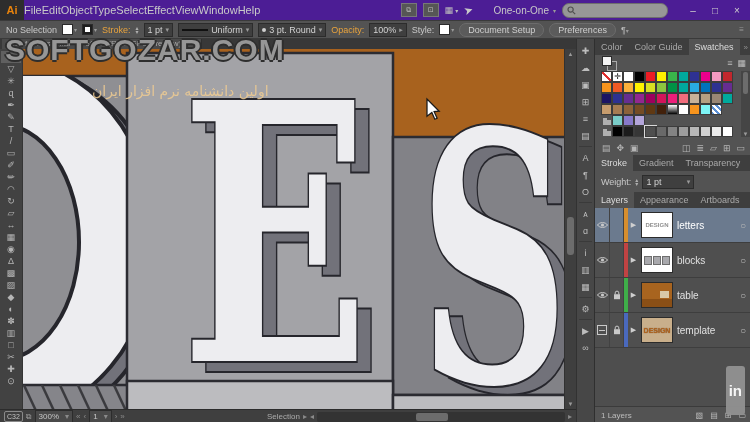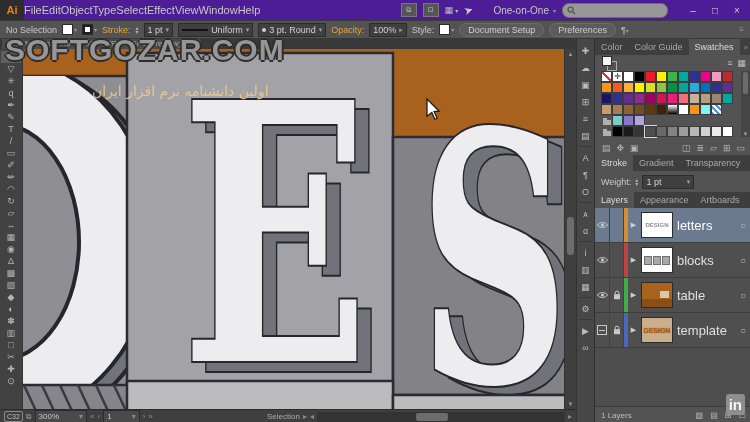--- a/index.html
+++ b/index.html
@@ -64,21 +64,21 @@
   .vscroll{width:11px;background:#3F3F3F;border-left:1px solid #313131;display:flex;flex-direction:column;
            align-items:center;font-size:6px;color:#9A9A9A;}
   .vthumb{width:7px;height:38px;background:#6C6C6C;border-radius:3px;margin-top:158px;}
   .vscroll .varr{height:10px;display:flex;align-items:center;}
   .vscroll .varr.bottom{margin-top:auto;}
 
   
   .statusbar{height:14px;background:#3F3F3F;border-top:1px solid #2C2C2C;display:flex;align-items:center;
              font-size:8px;color:#ABABAB;gap:3px;padding:0 4px;}
   .sbadge{border:1px solid #8A8A8A;border-radius:2px;padding:0 2px;font-size:7px;line-height:9px;color:#C2C2C2;}
-  .scombo{background:#4A4A4A;border:1px solid #2C2C2C;height:11px;display:flex;align-items:center;gap:20px;
+  .scombo{background:#4A4A4A;border:1px solid #2C2C2C;height:11px;display:flex;align-items:center;gap:6px;
           padding:0 3px;color:#C6C6C6;}
   .navarr{color:#8A8A8A;font-size:8px;}
   .sb-spacer{flex:1;}
   .hscroll{width:248px;height:10px;background:#333333;border-radius:2px;position:relative;}
   .hthumb{position:absolute;left:40%;top:1px;width:32px;height:8px;background:#6C6C6C;border-radius:2px;}
 
   
   .dock{width:17px;background:#474747;border-left:1px solid #323232;display:flex;flex-direction:column;
         align-items:center;padding-top:3px;}
   .dock-icon{height:17px;width:17px;display:flex;align-items:center;justify-content:center;
@@ -123,21 +123,21 @@
 
   .lrow{height:34px;display:flex;align-items:center;background:#4F4F4F;border-bottom:1px solid #3E3E3E;flex:none;}
   .lrow.selected{background:#6B7A8E;}
   .lcell{display:flex;align-items:center;justify-content:center;}
   .l-eye{width:14px;border-right:1px solid #424242;height:34px;}
   .l-lock{width:13px;border-right:1px solid #424242;height:34px;}
   .l-bar{width:4px;height:34px;}
   .l-exp{width:11px;font-size:7px;color:#CFCFCF;}
   .l-thumb{width:30px;height:24px;background:#FFF;border:1px solid #2B2B2B;margin:0 4px 0 2px;
            position:relative;overflow:hidden;flex:none;}
-  .l-name{flex:1;font-size:13px;color:#E0E0E0;overflow:hidden;white-space:nowrap;}
+  .l-name{flex:1;font-size:10px;color:#E0E0E0;overflow:hidden;white-space:nowrap;}
   .lrow.selected .l-name{color:#FFF;}
   .l-target{width:18px;color:#B8B8B8;font-size:10px;text-align:center;}
   .l-fill{flex:1;background:#4E4E4E;}
   .l-foot{height:16px;border-top:1px solid #3B3B3B;display:flex;align-items:center;gap:7px;
           font-size:8px;color:#BDBDBD;padding:0 6px;flex:none;}
   .l-foot .gap{flex:1;}
   .tpl-icon{width:8px;height:8px;border:1px solid #C9C9C9;background:
       linear-gradient(#C9C9C9 0 0) 50% 50%/6px 1px no-repeat;}
 
   .th-letters{position:absolute;inset:0;display:flex;align-items:center;justify-content:center;
@@ -153,21 +153,21 @@
   
   .wm1{position:absolute;left:5px;top:33px;font-size:30px;font-weight:bold;letter-spacing:1px;
        color:rgba(160,160,160,0.92);pointer-events:none;z-index:40;
        text-shadow:-2px 0 0 #2E2E2E,2px 0 0 #2E2E2E,0 -2px 0 #2E2E2E,0 2px 0 #2E2E2E;}
   .wm2{position:absolute;left:92px;top:59px;font-size:14px;color:rgba(238,203,146,0.85);
        font-family:"DejaVu Sans",sans-serif;pointer-events:none;z-index:40;margin-top:24px;}
   .li-mark{position:absolute;right:5px;bottom:7px;display:flex;align-items:center;gap:2px;z-index:40;
            pointer-events:none;opacity:0.95;}
   .li-text{color:#ABABAB;font-size:21px;font-weight:bold;letter-spacing:-0.5px;}
   .li-badge{background:#929292;color:#FFF;font-size:15px;font-weight:bold;border-radius:3px;
-            padding:2px 3px;line-height:17px;}
+            padding:16px 3px;line-height:17px;}
 </style>
 </head>
 <body>
 
 <div class="app">
 
   <div class="menubar">
     <div class="ai-logo">Ai</div>
     <div id="menu-items" style="display:flex;">
         <div class="menu-item">File</div>

